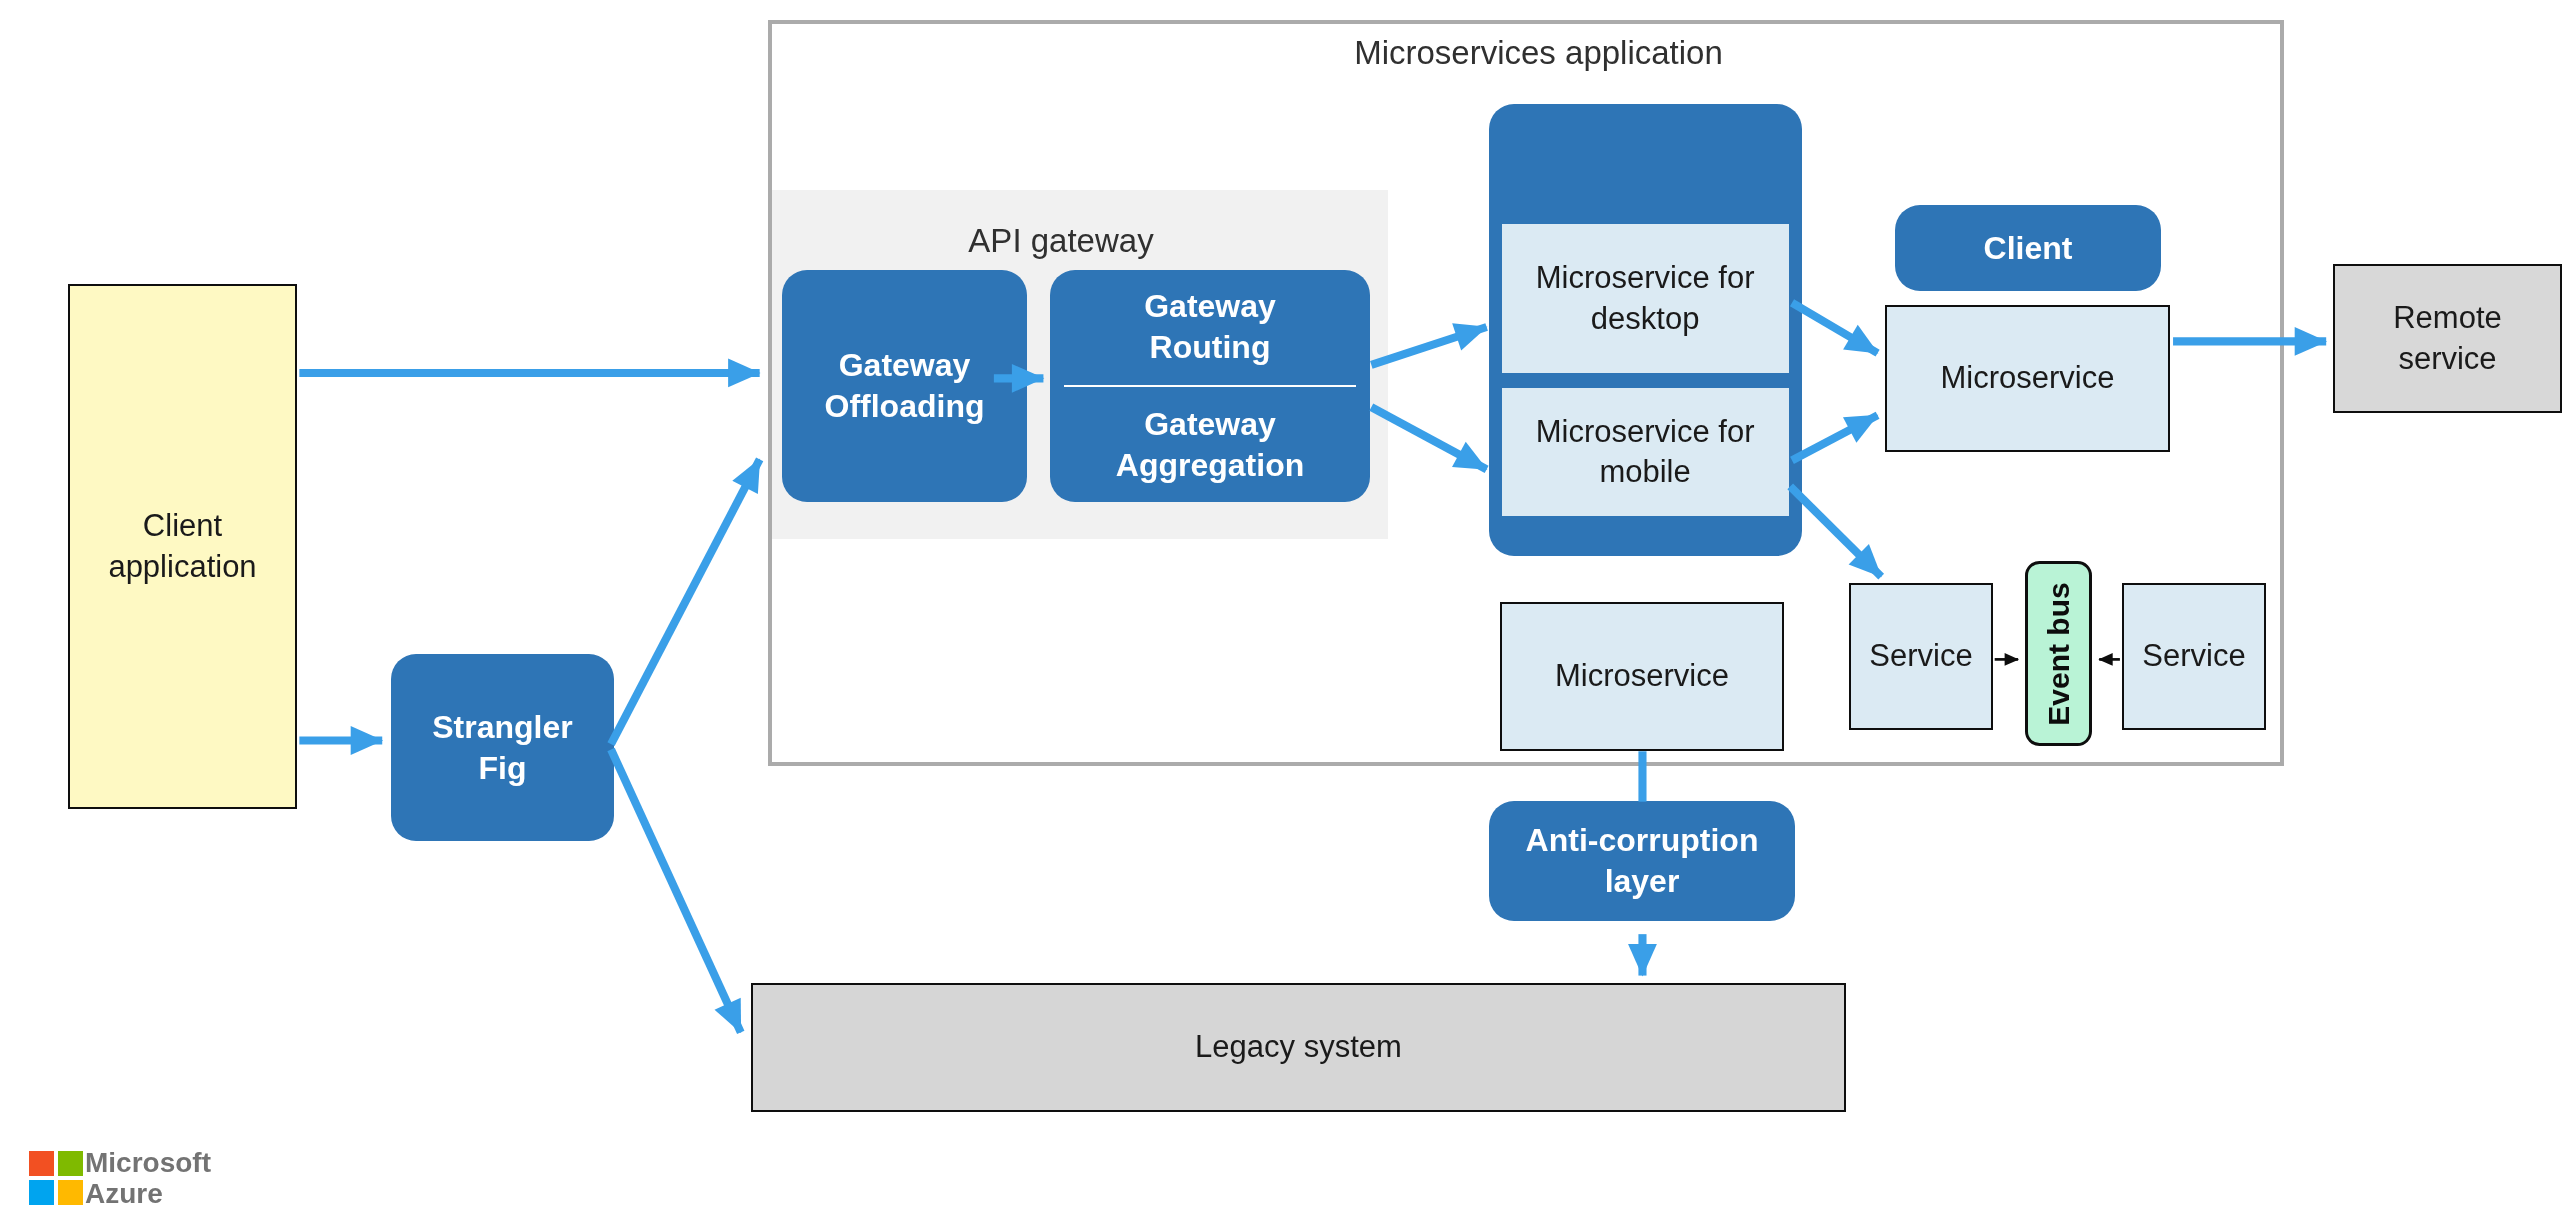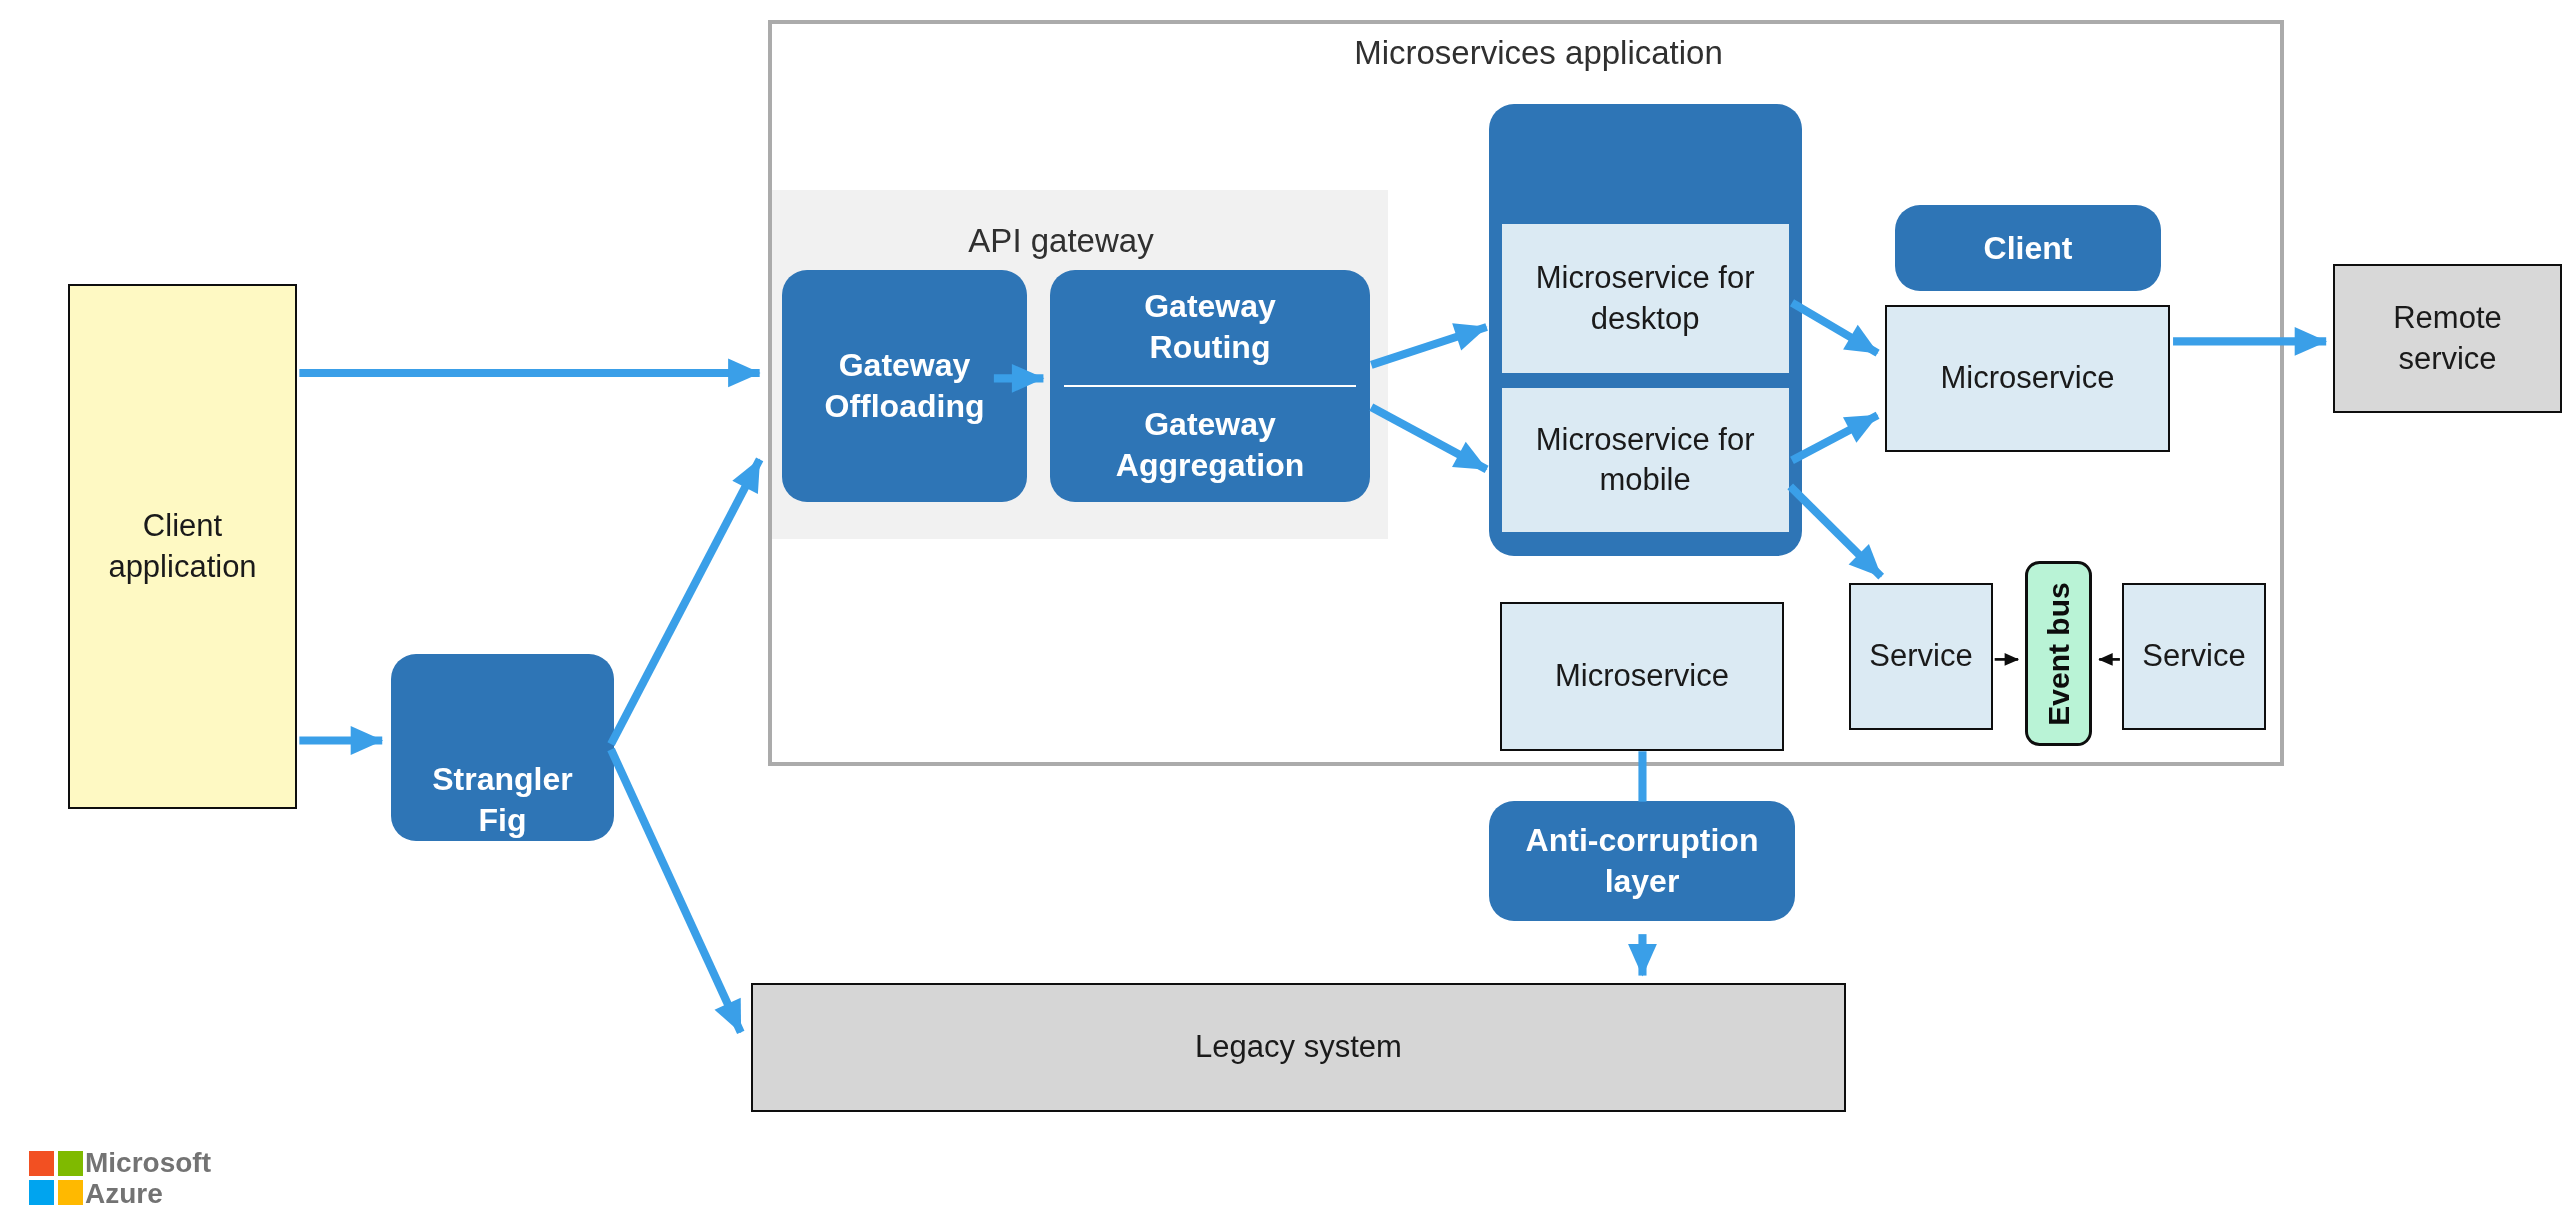--- a/index.html
+++ b/index.html
@@ -77,21 +77,21 @@
   <div class="routing-divider"></div>
   <div class="routing-half">
     <span>Gateway Aggregation</span>
   </div>
 </div>
 
 <div class="abs center bluebox fs35 node" id="bff" style="left:1489px;top:104px;width:313px;height:452px;">
   <div class="abs center fs34" style="left:12.6px;top:120px;width:287px;height:149px;background:var(--c-light);color:#1a1a1a;font-weight:normal;line-height:1.3;">
     <span>Microservice for desktop</span>
   </div>
-  <div class="abs center fs34" style="left:12.6px;top:284px;width:287px;height:144px;background:var(--c-light);color:#1a1a1a;font-weight:normal;line-height:1.3;">
+  <div class="abs center fs34" style="left:12.6px;top:284px;width:287px;height:128px;background:var(--c-light);color:#1a1a1a;font-weight:normal;line-height:1.3;">
     <span>Microservice for mobile</span>
   </div>
 </div>
 
 <div class="abs center bluebox fs35 node" style="left:1895px;top:205px;width:266px;height:86px;">
   <span>Client</span>
 </div>
 
 <div class="abs center lightbox fs34 node" style="left:1885px;top:305px;width:285px;height:147px;">
   <span>Microservice</span>
@@ -122,21 +122,21 @@
 </div>
 
 <div class="abs center graybox fs34 node" style="left:751px;top:983px;width:1095px;height:129px;background:#D6D6D6;">
   <span>Legacy system</span>
 </div>
 
 <div class="abs center whitebox fs34 node" style="left:68px;top:284px;width:229px;height:525px;padding:0 18px;">
   <span>Client application</span>
 </div>
 
-<div class="abs center bluebox fs35 node" style="left:391px;top:654px;width:223px;height:187px;padding:0 48px;align-items:flex-end;">
+<div class="abs center bluebox fs35 node" style="left:391px;top:654px;width:223px;height:187px;padding:0 48px;">
   <span>Strangler Fig</span>
 </div>
 
 <svg id="arrows" width="2576" height="1217" viewBox="0 0 2859 1351">
   <defs>
     <marker id="mBlue" markerUnits="userSpaceOnUse" markerWidth="40" markerHeight="36" refX="36" refY="17" orient="auto">
       <path d="M1,1 L37,17 L1,33 Z" fill="#3A9FE8"></path>
     </marker>
     <marker id="mBlack" markerUnits="userSpaceOnUse" markerWidth="20" markerHeight="18" refX="16" refY="8" orient="auto">
       <path d="M1,1 L17,8 L1,15 Z" fill="#0d0d0d"></path>

